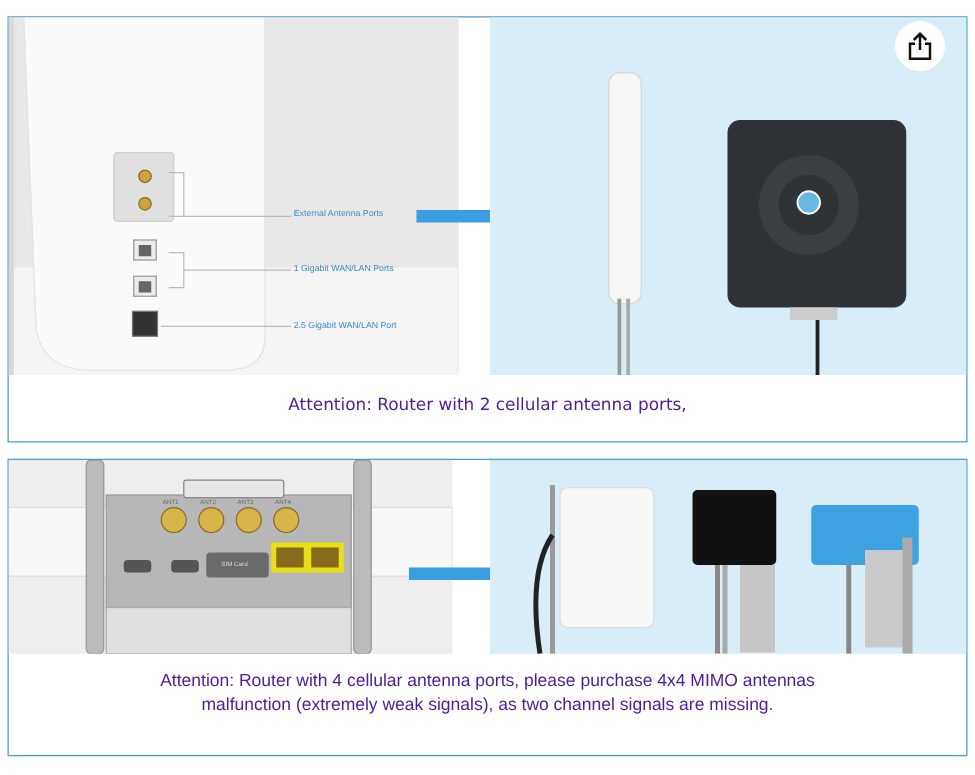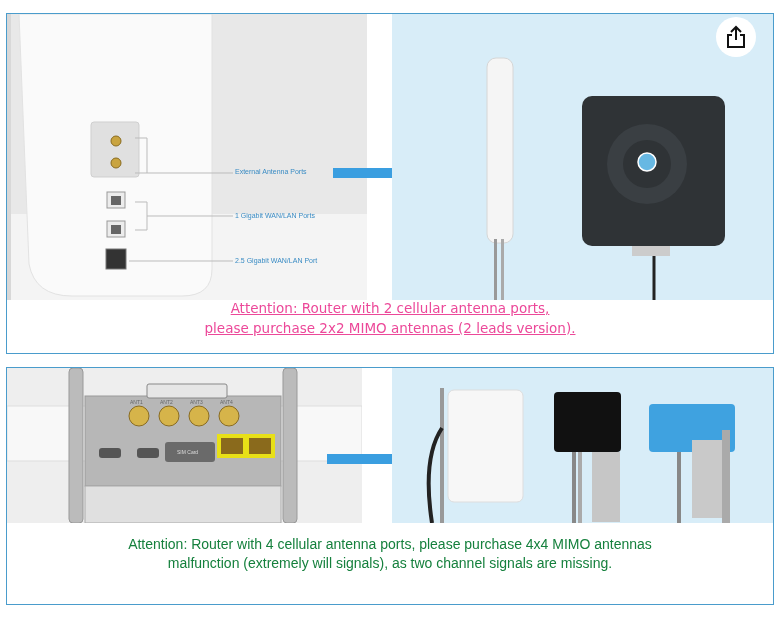--- a/index.html
+++ b/index.html
@@ -10,22 +10,22 @@
   .imgrow { position: absolute; left: 0; top: 0; right: 0; }
   #panel1 .imgrow { height: 286px; }
   #panel2 .imgrow { height: 155px; }
   .leftimg { position: absolute; left: 0; top: 0; bottom: 0; background: #e8e8e8; }
   #panel1 .leftimg { width: 360px; }
   #panel2 .leftimg { width: 355px; background: #eeeeee; }
   .rightimg { position: absolute; top: 0; bottom: 0; right: 0; background: #d8edf8; }
   #panel1 .rightimg { left: 385px; }
   #panel2 .rightimg { left: 385px; }
   .caption { position: absolute; left: 0; right: 0; text-align: center; font-family: "DejaVu Sans", sans-serif; }
-  #cap1 { top: 284px; color: #ec4899; font-size: 13.5px; line-height: 20px; text-decoration: underline; }
-  #cap2 { top: 167px; color: #15803d; font-size: 13px; line-height: 18.5px; font-family: "Liberation Sans", sans-serif; font-size: 14px; }
+  #cap1 { top: 300px; color: #4c1d95; font-size: 13.5px; line-height: 20px; }
+  #cap2 { top: 167px; color: #4c1d95; font-size: 13px; line-height: 18.5px; font-family: "Liberation Sans", sans-serif; font-size: 14px; }
   .label { position: absolute; font-size: 7px; color: #3a8cc4; white-space: nowrap; font-family: "Liberation Sans", sans-serif; }
   .share { position: absolute; top: 17px; right: 24px; width: 40px; height: 40px; border-radius: 50%; background: #fff; display: flex; align-items: center; justify-content: center; z-index: 10; }
 </style>
 </head>
 <body>
 
 <div class="share">
   <svg width="22" height="24" viewBox="0 0 22 24">
     <path d="M11 2 L11 15" stroke="#111" stroke-width="2" fill="none"></path>
     <path d="M6 7 L11 2 L16 7" stroke="#111" stroke-width="2" fill="none"></path>
@@ -71,21 +71,20 @@
         <circle cx="255" cy="150" r="40" fill="#3a3f43"></circle>
         <circle cx="255" cy="150" r="24" fill="#2f3336"></circle>
         <circle cx="255" cy="148" r="9" fill="#67b8e3" stroke="#fff" stroke-width="1.5"></circle>
         <rect x="240" y="232" width="38" height="10" fill="#ccc"></rect>
         <path d="M262 242 L262 286" stroke="#222" stroke-width="3"></path>
       </svg>
     </div>
   </div>
   <div class="caption" id="cap1">
     <div>Attention:  Router with 2 cellular antenna ports,</div>
-    <div>please purchase 2x2 MIMO antennas (2 leads version).</div>
   </div>
 </div>
 
 <div class="panel" id="panel2">
   <div class="imgrow">
     <div class="leftimg">
       <svg width="355" height="155" viewBox="0 0 355 155">
         <rect x="0" y="38" width="355" height="55" fill="#f8f8f8" stroke="#ddd"></rect>
         <rect x="62" y="0" width="14" height="155" rx="4" fill="#bbb" stroke="#999"></rect>
         <rect x="276" y="0" width="14" height="155" rx="4" fill="#bbb" stroke="#999"></rect>
@@ -126,15 +125,15 @@
         <rect x="200" y="84" width="28" height="70" fill="#c6c6c6"></rect>
         <rect x="257" y="36" width="86" height="48" rx="4" fill="#3fa2e0"></rect>
         <rect x="285" y="84" width="4" height="71" fill="#888"></rect>
         <rect x="300" y="72" width="32" height="78" fill="#c9c9c9"></rect>
         <rect x="330" y="62" width="8" height="93" fill="#aaa"></rect>
       </svg>
     </div>
   </div>
   <div class="caption" id="cap2">
     <div>Attention:  Router with 4 cellular antenna ports, please purchase 4x4 MIMO antennas</div>
-    <div>malfunction (extremely will signals), as two channel signals are missing.</div>
+    <div>malfunction (extremely weak signals), as two channel signals are missing.</div>
   </div>
 </div>
 
 </body></html>

